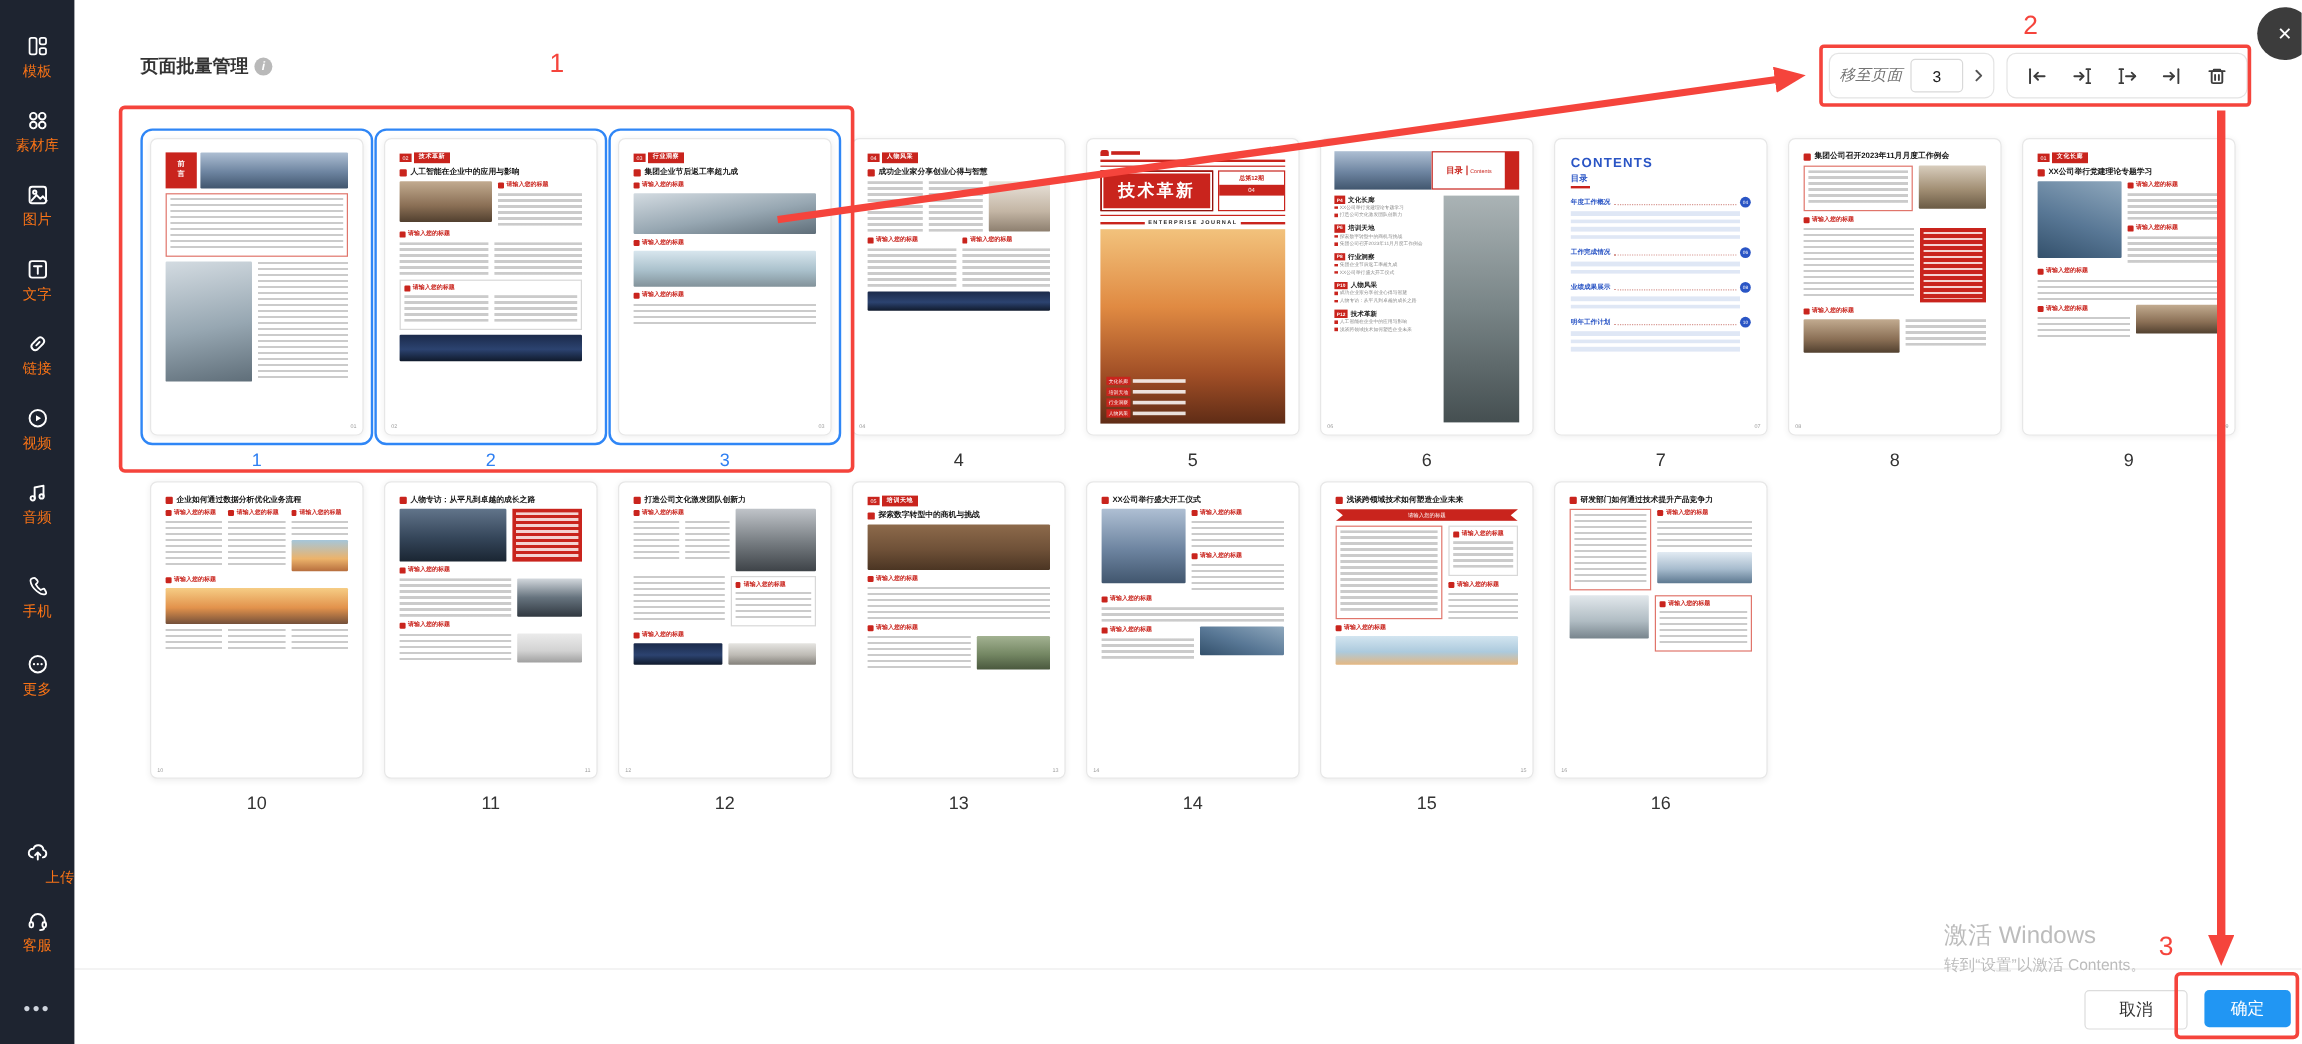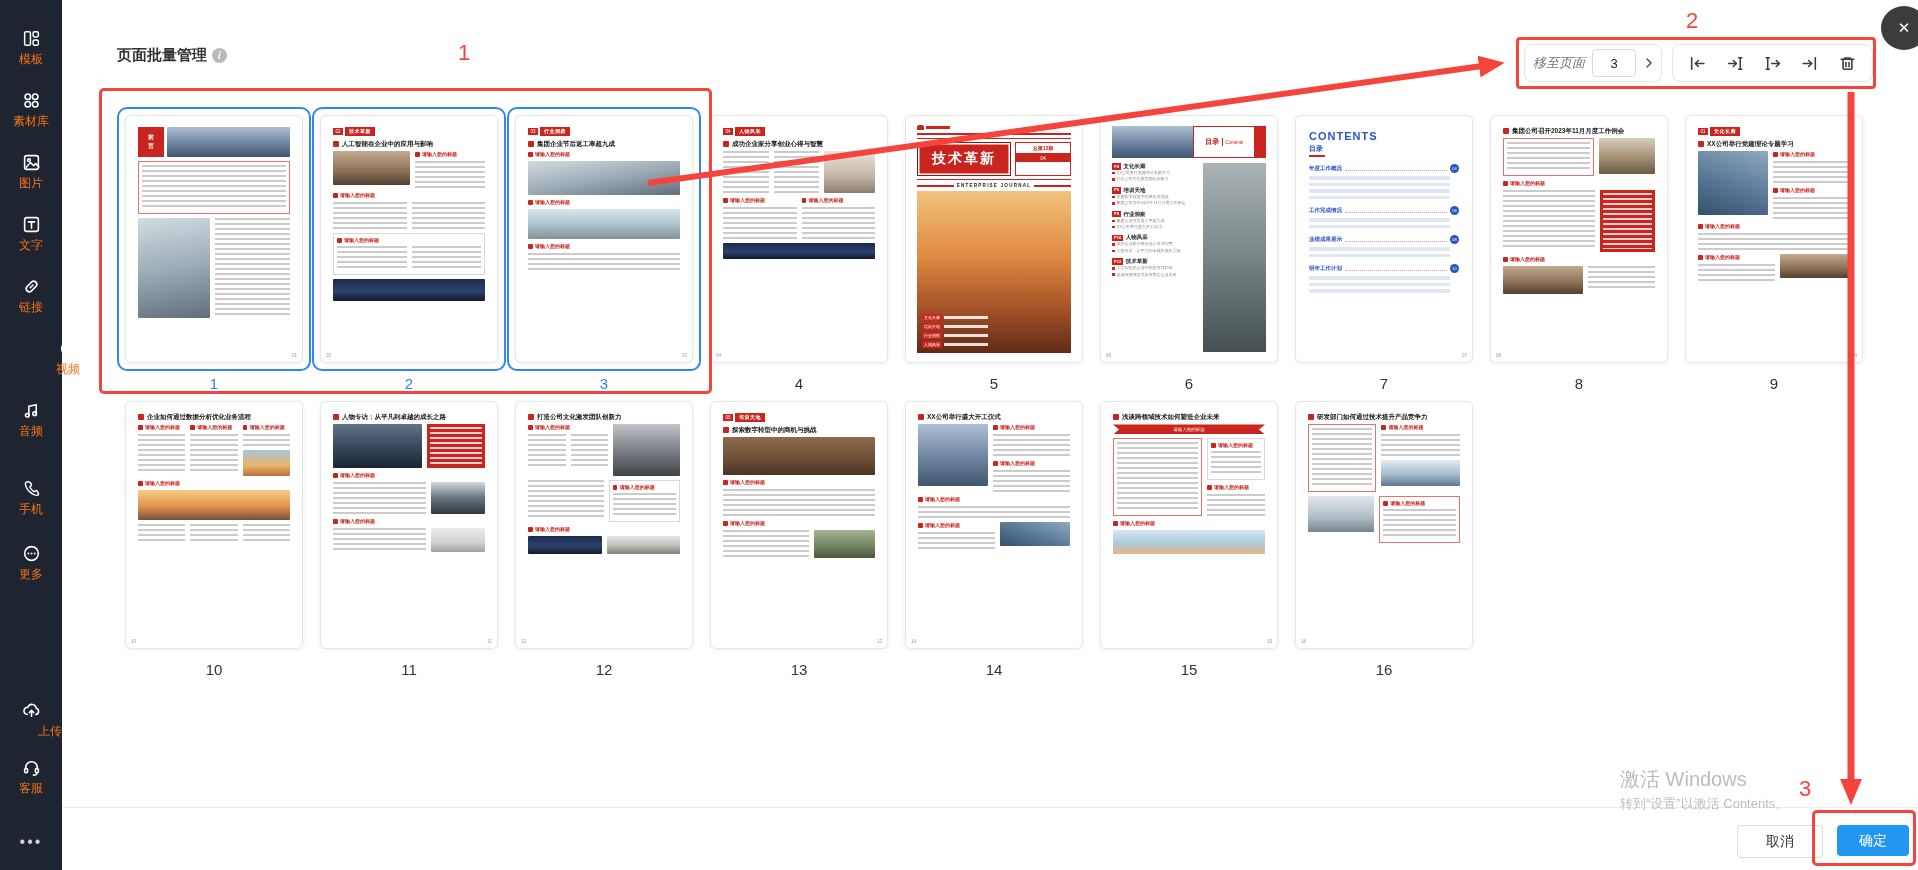--- a/index.html
+++ b/index.html
@@ -209,21 +209,21 @@
     <div class="s-item" style="top: 276px;">
       <div class="s-ic">
         <svg width="19" height="19" viewBox="0 0 18 18" fill="none" stroke="#fff" stroke-width="1.5" stroke-linecap="round" stroke-linejoin="round">
           <path d="M7.8 10.2l2.6-2.6"></path>
           <path d="M10.8 11.4l-2 2a3 3 0 0 1-4.2-4.2l2-2"></path>
           <path d="M7.2 6.6l2-2a3 3 0 0 1 4.2 4.2l-2 2"></path>
         </svg>
       </div>
       <div class="s-lb">链接</div>
     </div>
-    <div class="s-item" style="top: 338px; margin-left: 37px;">
+    <div class="s-item" style="top: 338px;">
       <div class="s-ic">
         <svg width="19" height="19" viewBox="0 0 18 18" fill="none" stroke="#fff" stroke-width="1.5" stroke-linecap="round" stroke-linejoin="round">
           <circle cx="9" cy="9" r="6.5"></circle>
           <path d="M7.6 6.6l4 2.4-4 2.4z" fill="#fff" stroke="none"></path>
         </svg>
       </div>
       <div class="s-lb">视频</div>
     </div>
     <div class="s-item" style="top: 400px;">
       <div class="s-ic">

